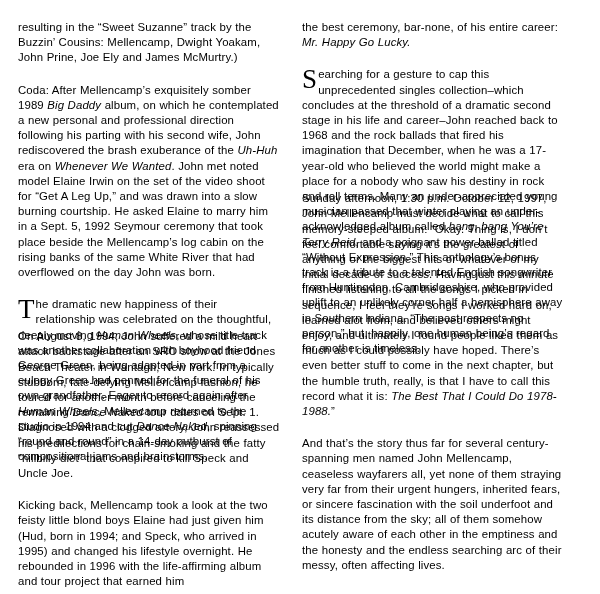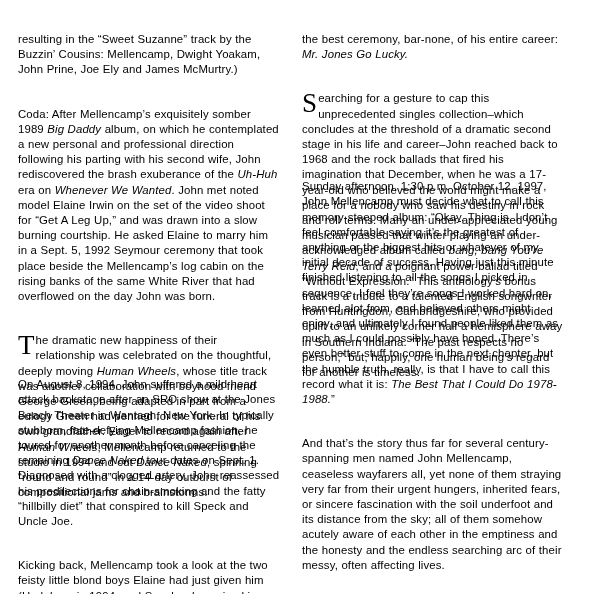--- a/index.html
+++ b/index.html
@@ -22,21 +22,21 @@
     display: flex;
     flex-direction: row;
     gap: 22px;
   }
   .column {
     width: 262px;
     display: flex;
     flex-direction: column;
   }
   p {
-    margin: 18px 0 11px 0;
+    margin: 6px 0 11px 0;
     font-size: 11.4px;
     line-height: 15.2px;
     text-align: left;
     letter-spacing: 0.01em;
     word-spacing: 0.02em;
   }
   .dropcap-para {
     position: relative;
     min-height: 15px;
   }
@@ -58,18 +58,18 @@
 
 <div class="page">
   <div class="column" id="col-0">
       <p><span>resulting in the “Sweet Suzanne” track by the Buzzin’ Cousins: Mellencamp, Dwight Yoakam, John Prine, Joe Ely and James McMurtry.)</span></p>
       <p><span>Coda: After Mellencamp’s exquisitely somber 1989 </span><em>Big Daddy</em><span> album, on which he contemplated a new personal and professional direction following his parting with his second wife, John rediscovered the brash exuberance of the </span><em>Uh-Huh</em><span> era on </span><em>Whenever We Wanted</em><span>. John met noted model Elaine Irwin on the set of the video shoot for “Get A Leg Up,” and was drawn into a slow burning courtship. He asked Elaine to marry him in a Sept. 5, 1992 Seymour ceremony that took place beside the Mellencamp’s log cabin on the rising banks of the same White River that had overflowed on the day John was born.</span></p>
       <p class="dropcap-para"><span class="dropcap">T</span><span>he dramatic new happiness of their relationship was celebrated on the thoughtful, deeply moving </span><em>Human Wheels</em><span>, whose title track was another collaboration with boyhood friend George Green, being adapted in part from a eulogy Green had penned for the funeral of his own grandfather. Eager to record again after </span><em>Human Wheels</em><span>, Mellencamp returned to the studio in 1994 and cut </span><em>Dance Naked</em><span>, spinning “round and round” in a 14-day outburst of compositional jams and brainstorms.</span></p>
       <p><span>On August 8, 1994, John suffered a mild heart attack backstage after an SRO show at the Jones Beach Theater in Wantagh, New York. In typically stubborn, fate-defying Mellencamp fashion, he toured for another month before canceling the remaining </span><em>Dance Naked</em><span> tour dates on Sept. 1. Diagnosed with a clogged artery, John reassessed his predilections for chain-smoking and the fatty “hillbilly diet” that conspired to kill Speck and Uncle Joe.</span></p>
       <p><span>Kicking back, Mellencamp took a look at the two feisty little blond boys Elaine had just given him (Hud, born in 1994; and Speck, who arrived in 1995) and changed his lifestyle overnight. He rebounded in 1996 with the life-affirming album and tour project that earned him</span></p>
     </div>
   <div class="column" id="col-1">
-      <p><span>the best ceremony, bar-none, of his entire career: </span><em>Mr. Jones Go Lucky.</em></p>
+      <p><span>the best ceremony, bar-none, of his entire career: </span><em>Mr. Happy Go Lucky.</em></p>
       <p class="dropcap-para"><span class="dropcap">S</span><span>earching for a gesture to cap this unprecedented singles collection–which concludes at the threshold of a dramatic second stage in his life and career–John reached back to 1968 and the rock ballads that fired his imagination that December, when he was a 17-year-old who believed the world might make a place for a nobody who saw his destiny in rock and roll terms. Many an under-appreciated young musician passed that winter playing an under-acknowledged album called </span><em>bang, bang You’re Terry Reid</em><span>, and a poignant power ballad titled “Without Expression.” This anthology’s bonus track is a tribute to a talented English songwriter from Huntingdon, Cambridgeshire, who provided uplift to an unlikely corner half a hemisphere away in Southern Indiana. “The past respects no person,” but, happily, one human being’s regard for another is timeless.</span></p>
       <p><span>Sunday afternoon, 1:30 p.m. October 12, 1997, John Mellencamp must decide what to call this memory-steeped album: “Okay. Thing is, I don’t feel comfortable saying it’s the greatest of anything or the biggest hits or whatever of my initial decade of success. Having just this minute finished listening to all the songs I picked in sequence, I feel they’re songs I worked hard on, learned alot from, and believed others might enjoy, and ultimately I found people liked them as much as I could possibly have hoped. There’s even better stuff to come in the next chapter, but the humble truth, really, is that I have to call this record what it is: </span><em>The Best That I Could Do 1978-1988.</em><span>”</span></p>
       <p><span>And that’s the story thus far for several century-spanning men named John Mellencamp, ceaseless wayfarers all, yet none of them straying very far from their urgent hungers, inherited fears, or sincere fascination with the soil underfoot and its distance from the sky; all of them somehow acutely aware of each other in the emptiness and the honesty and the endless searching arc of their messy, often affecting lives.</span></p>
     </div>
 </div>
 
 </body></html>

